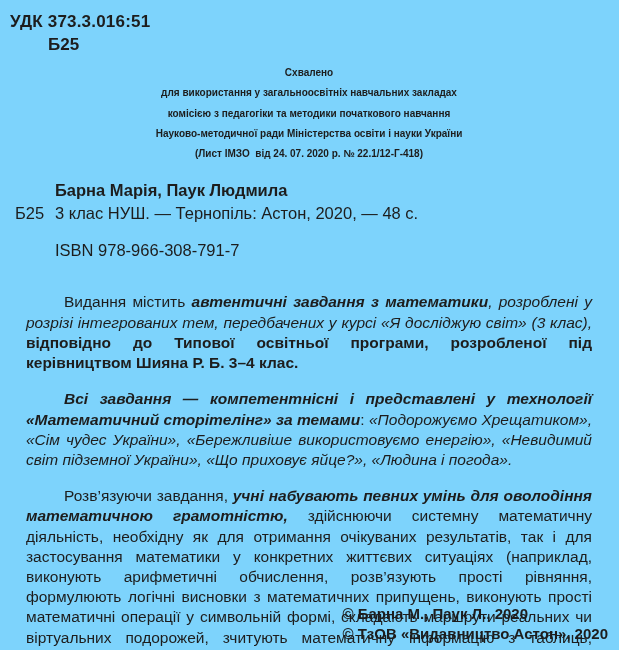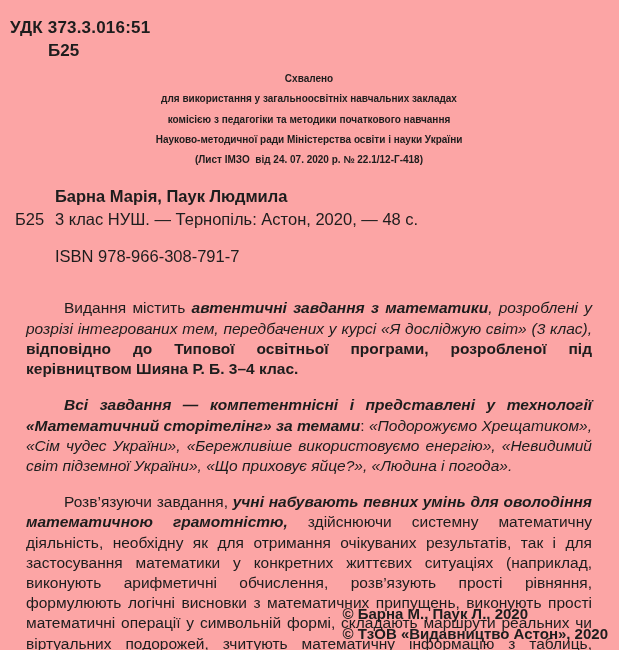--- a/index.html
+++ b/index.html
@@ -1,22 +1,22 @@
 <!DOCTYPE html>
 <html><head>
 <meta charset="utf-8">
 <style>
   html, body { margin: 0; padding: 0; background: #ffffff; }
   .page {
     position: relative;
     width: 619px;
     height: 650px;
     box-sizing: border-box;
-    padding: 18px 11px 0 10px;
-    background: #fca5a5;
+    padding: 12px 11px 0 10px;
+    background: #7dd3fc;
     color: #1d1d1d;
     font-family: "Liberation Sans", sans-serif;
     overflow: hidden;
   }
   .udk {
     font-size: 17px;
     font-weight: 600;
     letter-spacing: 0.2px;
   }
   .bbk {

